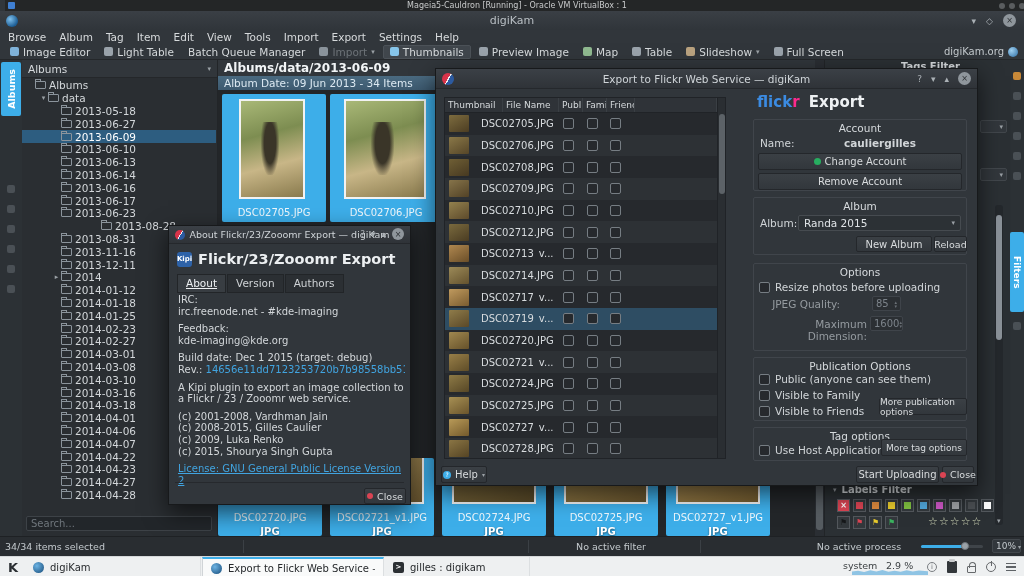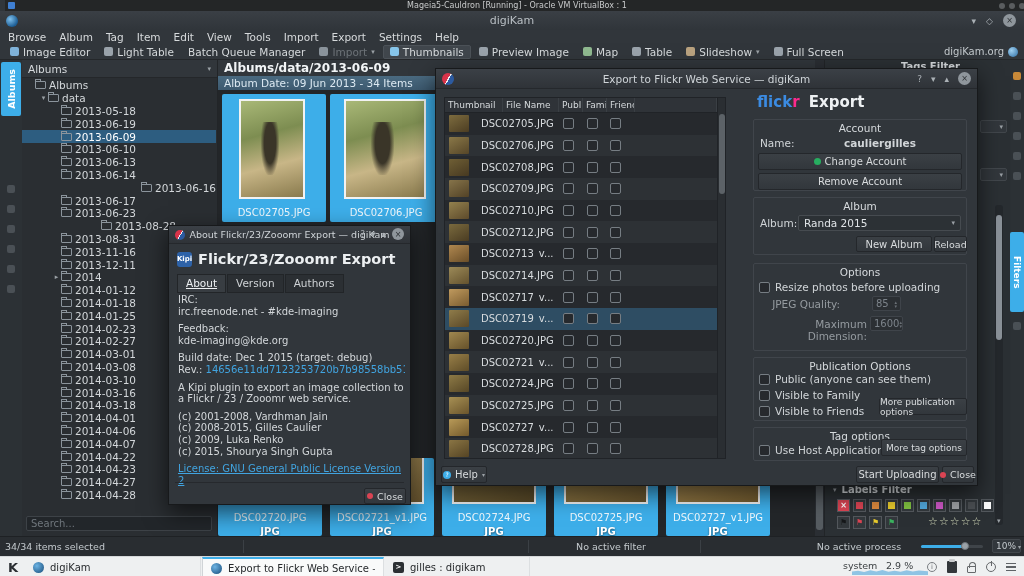--- a/index.html
+++ b/index.html
@@ -324,21 +324,21 @@
           <span class="tree-label">data</span>
         </div>
         <div class="tree-row" style="padding-left: 30px;">
           <span class="tri"></span>
           <span class="folder-icon"></span>
           <span class="tree-label">2013-05-18</span>
         </div>
         <div class="tree-row" style="padding-left: 30px;">
           <span class="tri"></span>
           <span class="folder-icon"></span>
-          <span class="tree-label">2013-06-19</span>
+          <span class="tree-label">2013-06-27</span>
         </div>
         <div class="tree-row sel" style="padding-left: 30px;">
           <span class="tri"></span>
           <span class="folder-icon"></span>
           <span class="tree-label">2013-06-09</span>
         </div>
         <div class="tree-row" style="padding-left: 30px;">
           <span class="tri"></span>
           <span class="folder-icon"></span>
           <span class="tree-label">2013-06-10</span>
@@ -346,21 +346,21 @@
         <div class="tree-row" style="padding-left: 30px;">
           <span class="tri"></span>
           <span class="folder-icon"></span>
           <span class="tree-label">2013-06-13</span>
         </div>
         <div class="tree-row" style="padding-left: 30px;">
           <span class="tri"></span>
           <span class="folder-icon"></span>
           <span class="tree-label">2013-06-14</span>
         </div>
-        <div class="tree-row" style="padding-left: 30px; justify-content: flex-end;">
+        <div class="tree-row" style="padding-left: 30px;">
           <span class="tri"></span>
           <span class="folder-icon"></span>
           <span class="tree-label">2013-06-16</span>
         </div>
         <div class="tree-row" style="padding-left: 30px;">
           <span class="tri"></span>
           <span class="folder-icon"></span>
           <span class="tree-label">2013-06-17</span>
         </div>
         <div class="tree-row" style="padding-left: 30px;">

